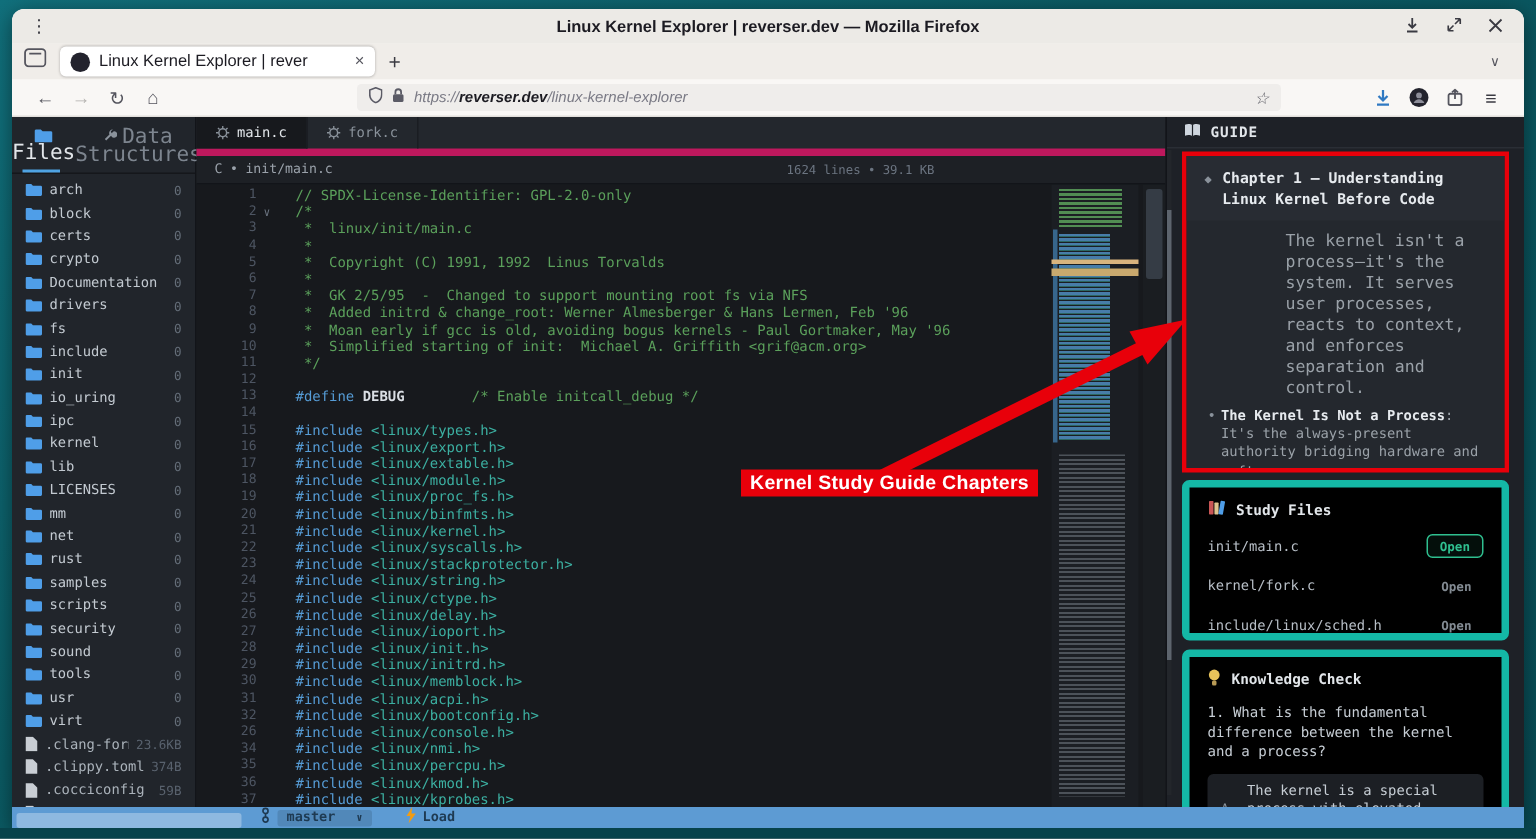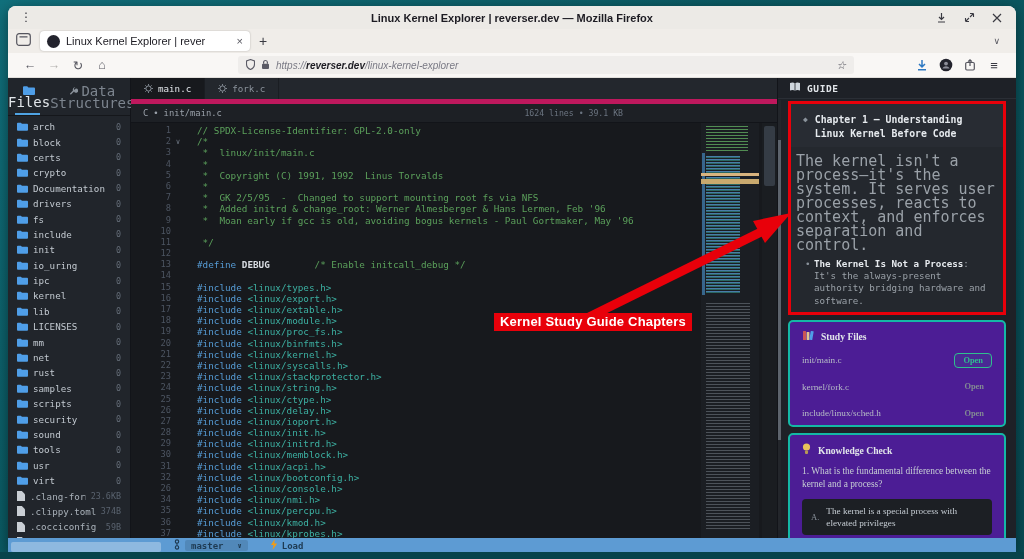--- a/index.html
+++ b/index.html
@@ -93,26 +93,26 @@
          flex:none;position:relative;}
   .gscroll{position:absolute;left:0;top:22px;width:3px;height:430px;background:#23262b;}
   .gscroll .gthumb{width:3px;height:300px;margin-top:40px;background:#8e98a4;opacity:.55;}
   .ghead{height:20px;display:flex;align-items:center;gap:6px;padding:0 11px;border-bottom:1px solid #2a2e35;
          color:#e2e6ea;font-size:9.5px;font-weight:700;letter-spacing:.6px;flex:none;}
   .frame{margin:2px 10px 5px;border:3px solid #e8000a;height:214px;box-sizing:border-box;overflow:hidden;flex:none;}
   .chapter{height:100%;background:#24282e;display:flex;flex-direction:column;}
   .chap-head{background:#282c33;padding:9px 12px 6px;display:flex;gap:7px;}
   .chap-dot{color:#8a929b;font-size:8px;line-height:13px;}
   .chap-title{font-size:9.8px;line-height:14px;font-weight:700;color:#e6eaee;}
-  .chap-desc{padding:7px 5px 2px;font-size:15px;line-height:14px;color:#9aa1a8;}
+  .chap-desc{padding:7px 23px 2px;font-size:11px;line-height:14px;color:#9aa1a8;margin-left:43px;}
   .chap-ul{margin:4px 0 0;padding:0 12px 6px 14px;list-style:none;}
   .chap-ul li{font-size:9.2px;line-height:12.2px;color:#9aa1a8;margin-bottom:3px;padding-left:9px;position:relative;}
   .chap-ul li::before{content:"•";position:absolute;left:0;color:#8a929b;}
   .chap-ul .lead{color:#e6eaee;font-weight:700;}
-  .card{background:#4c1d95;border:2px solid #14b8a6;border-radius:5px;margin:0 10px;box-sizing:border-box;font-family:Liberation Serif, serif;}
+  .card{background:#000000;border:5px solid #14b8a6;border-radius:5px;margin:0 10px;box-sizing:border-box;}
   .card-head{display:flex;align-items:center;gap:7px;padding:8px 12px 4px;font-size:9.6px;font-weight:700;color:#e2e6ea;}
   .study-rows{padding:0 12px 6px;}
   .srow{display:flex;align-items:center;height:26.5px;}
   .spath{font-size:9.2px;color:#b7bec6;white-space:nowrap;overflow:hidden;}
   .sopen{margin-left:auto;font-size:8.4px;font-weight:700;color:#838b93;padding:2px 8px;}
   .sopen.hl{color:#2fbf8f;border:1px solid #2fbf8f;border-radius:4px;background:rgba(47,191,143,.08);}
   .kc{margin-top:6px;flex:1;overflow:hidden;}
   .kc-q{padding:4px 12px 0;font-size:9.4px;line-height:13px;color:#c6cdd4;}
   .kopt{display:flex;gap:7px;background:#1c1f24;border-radius:4px;margin:8px 12px 0;padding:6px 9px;}
   .kkey{color:#8a929b;font-size:8.6px;align-self:center;flex:none;}
@@ -455,21 +455,21 @@
         <div class="code">
             <div class="cline"><div class="gut"><span class="ln">1</span><span class="fold"></span></div><span class="lc"><span class="t-com">// SPDX-License-Identifier: GPL-2.0-only</span></span></div>
             <div class="cline"><div class="gut"><span class="ln">2</span><span class="fold">∨</span></div><span class="lc"><span class="t-com">/*</span></span></div>
             <div class="cline"><div class="gut"><span class="ln">3</span><span class="fold"></span></div><span class="lc"><span class="t-com"> *  linux/init/main.c</span></span></div>
             <div class="cline"><div class="gut"><span class="ln">4</span><span class="fold"></span></div><span class="lc"><span class="t-com"> *</span></span></div>
             <div class="cline"><div class="gut"><span class="ln">5</span><span class="fold"></span></div><span class="lc"><span class="t-com"> *  Copyright (C) 1991, 1992  Linus Torvalds</span></span></div>
             <div class="cline"><div class="gut"><span class="ln">6</span><span class="fold"></span></div><span class="lc"><span class="t-com"> *</span></span></div>
             <div class="cline"><div class="gut"><span class="ln">7</span><span class="fold"></span></div><span class="lc"><span class="t-com"> *  GK 2/5/95  -  Changed to support mounting root fs via NFS</span></span></div>
             <div class="cline"><div class="gut"><span class="ln">8</span><span class="fold"></span></div><span class="lc"><span class="t-com"> *  Added initrd &amp; change_root: Werner Almesberger &amp; Hans Lermen, Feb '96</span></span></div>
             <div class="cline"><div class="gut"><span class="ln">9</span><span class="fold"></span></div><span class="lc"><span class="t-com"> *  Moan early if gcc is old, avoiding bogus kernels - Paul Gortmaker, May '96</span></span></div>
-            <div class="cline"><div class="gut"><span class="ln">10</span><span class="fold"></span></div></div>
+            <div class="cline"><div class="gut"><span class="ln">10</span><span class="fold"></span></div><span class="lc"><span class="t-com"> *  Simplified starting of init:  Michael A. Griffith &lt;grif@acm.org&gt;</span></span></div>
             <div class="cline"><div class="gut"><span class="ln">11</span><span class="fold"></span></div><span class="lc"><span class="t-com"> */</span></span></div>
             <div class="cline"><div class="gut"><span class="ln">12</span><span class="fold"></span></div><span class="lc"></span></div>
             <div class="cline"><div class="gut"><span class="ln">13</span><span class="fold"></span></div><span class="lc"><span class="t-pre">#define </span><span class="t-id">DEBUG</span><span class="t-pln">        </span><span class="t-com">/* Enable initcall_debug */</span></span></div>
             <div class="cline"><div class="gut"><span class="ln">14</span><span class="fold"></span></div><span class="lc"></span></div>
             <div class="cline"><div class="gut"><span class="ln">15</span><span class="fold"></span></div><span class="lc"><span class="t-pre">#include </span><span class="t-str">&lt;linux/types.h&gt;</span></span></div>
             <div class="cline"><div class="gut"><span class="ln">16</span><span class="fold"></span></div><span class="lc"><span class="t-pre">#include </span><span class="t-str">&lt;linux/export.h&gt;</span></span></div>
             <div class="cline"><div class="gut"><span class="ln">17</span><span class="fold"></span></div><span class="lc"><span class="t-pre">#include </span><span class="t-str">&lt;linux/extable.h&gt;</span></span></div>
             <div class="cline"><div class="gut"><span class="ln">18</span><span class="fold"></span></div><span class="lc"><span class="t-pre">#include </span><span class="t-str">&lt;linux/module.h&gt;</span></span></div>
             <div class="cline"><div class="gut"><span class="ln">19</span><span class="fold"></span></div><span class="lc"><span class="t-pre">#include </span><span class="t-str">&lt;linux/proc_fs.h&gt;</span></span></div>
             <div class="cline"><div class="gut"><span class="ln">20</span><span class="fold"></span></div><span class="lc"><span class="t-pre">#include </span><span class="t-str">&lt;linux/binfmts.h&gt;</span></span></div>

